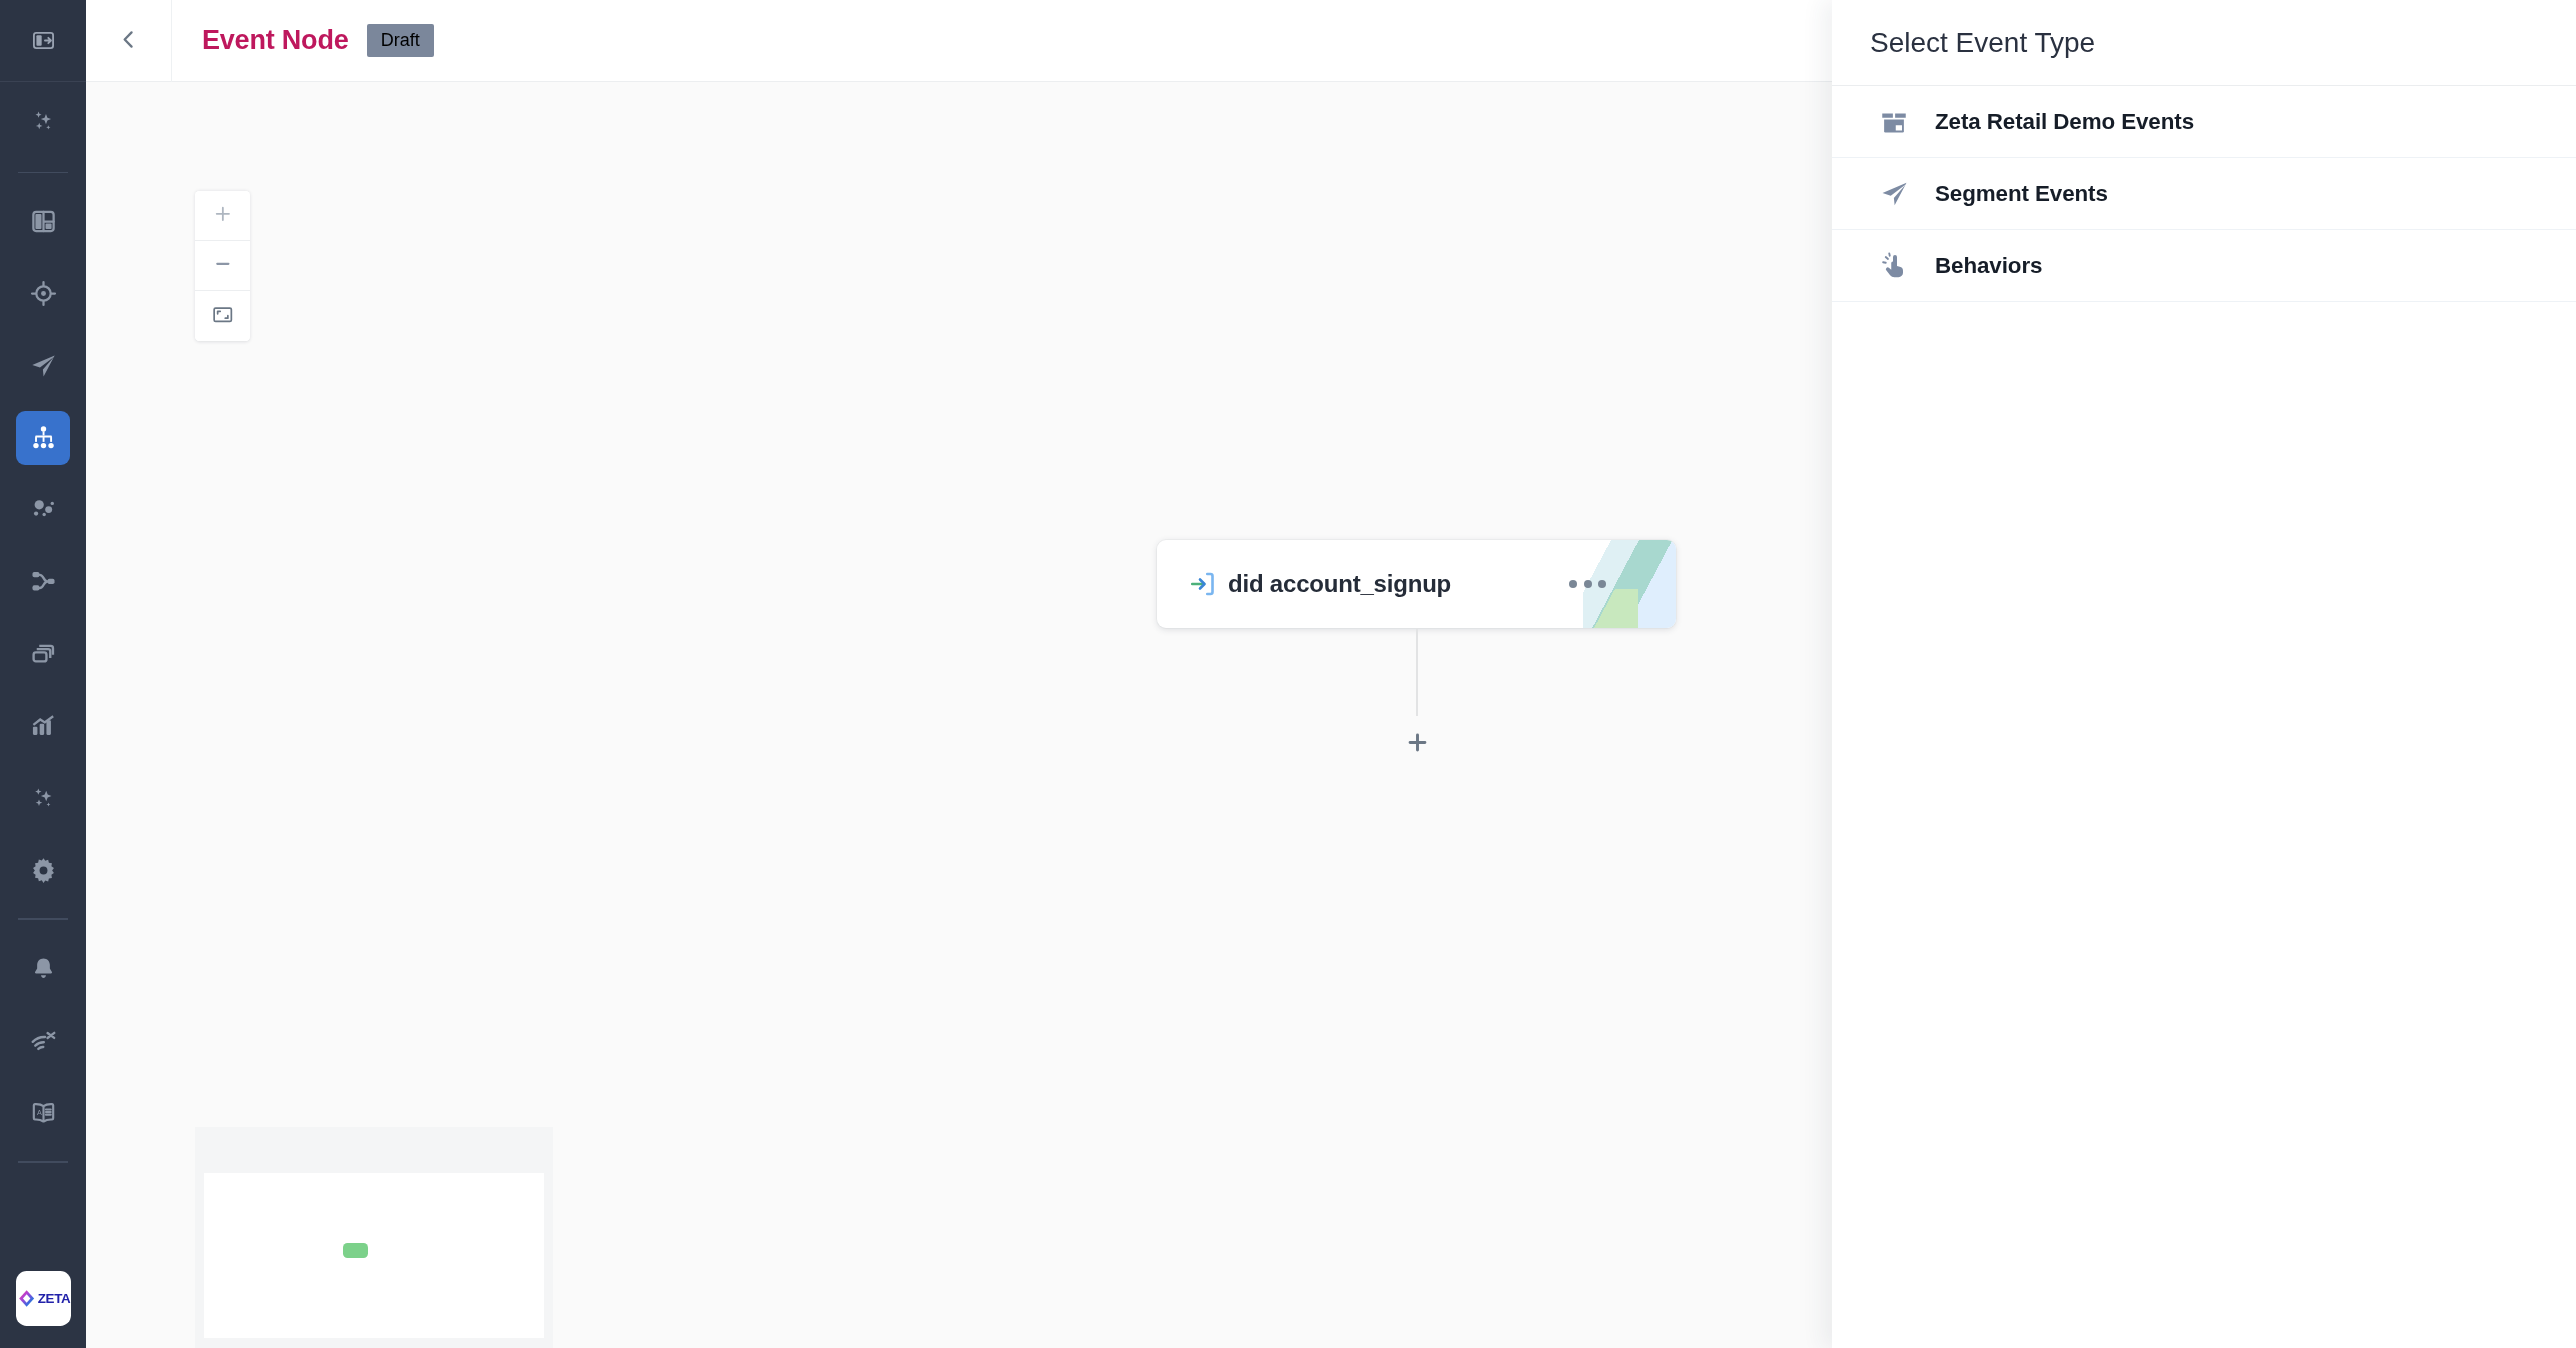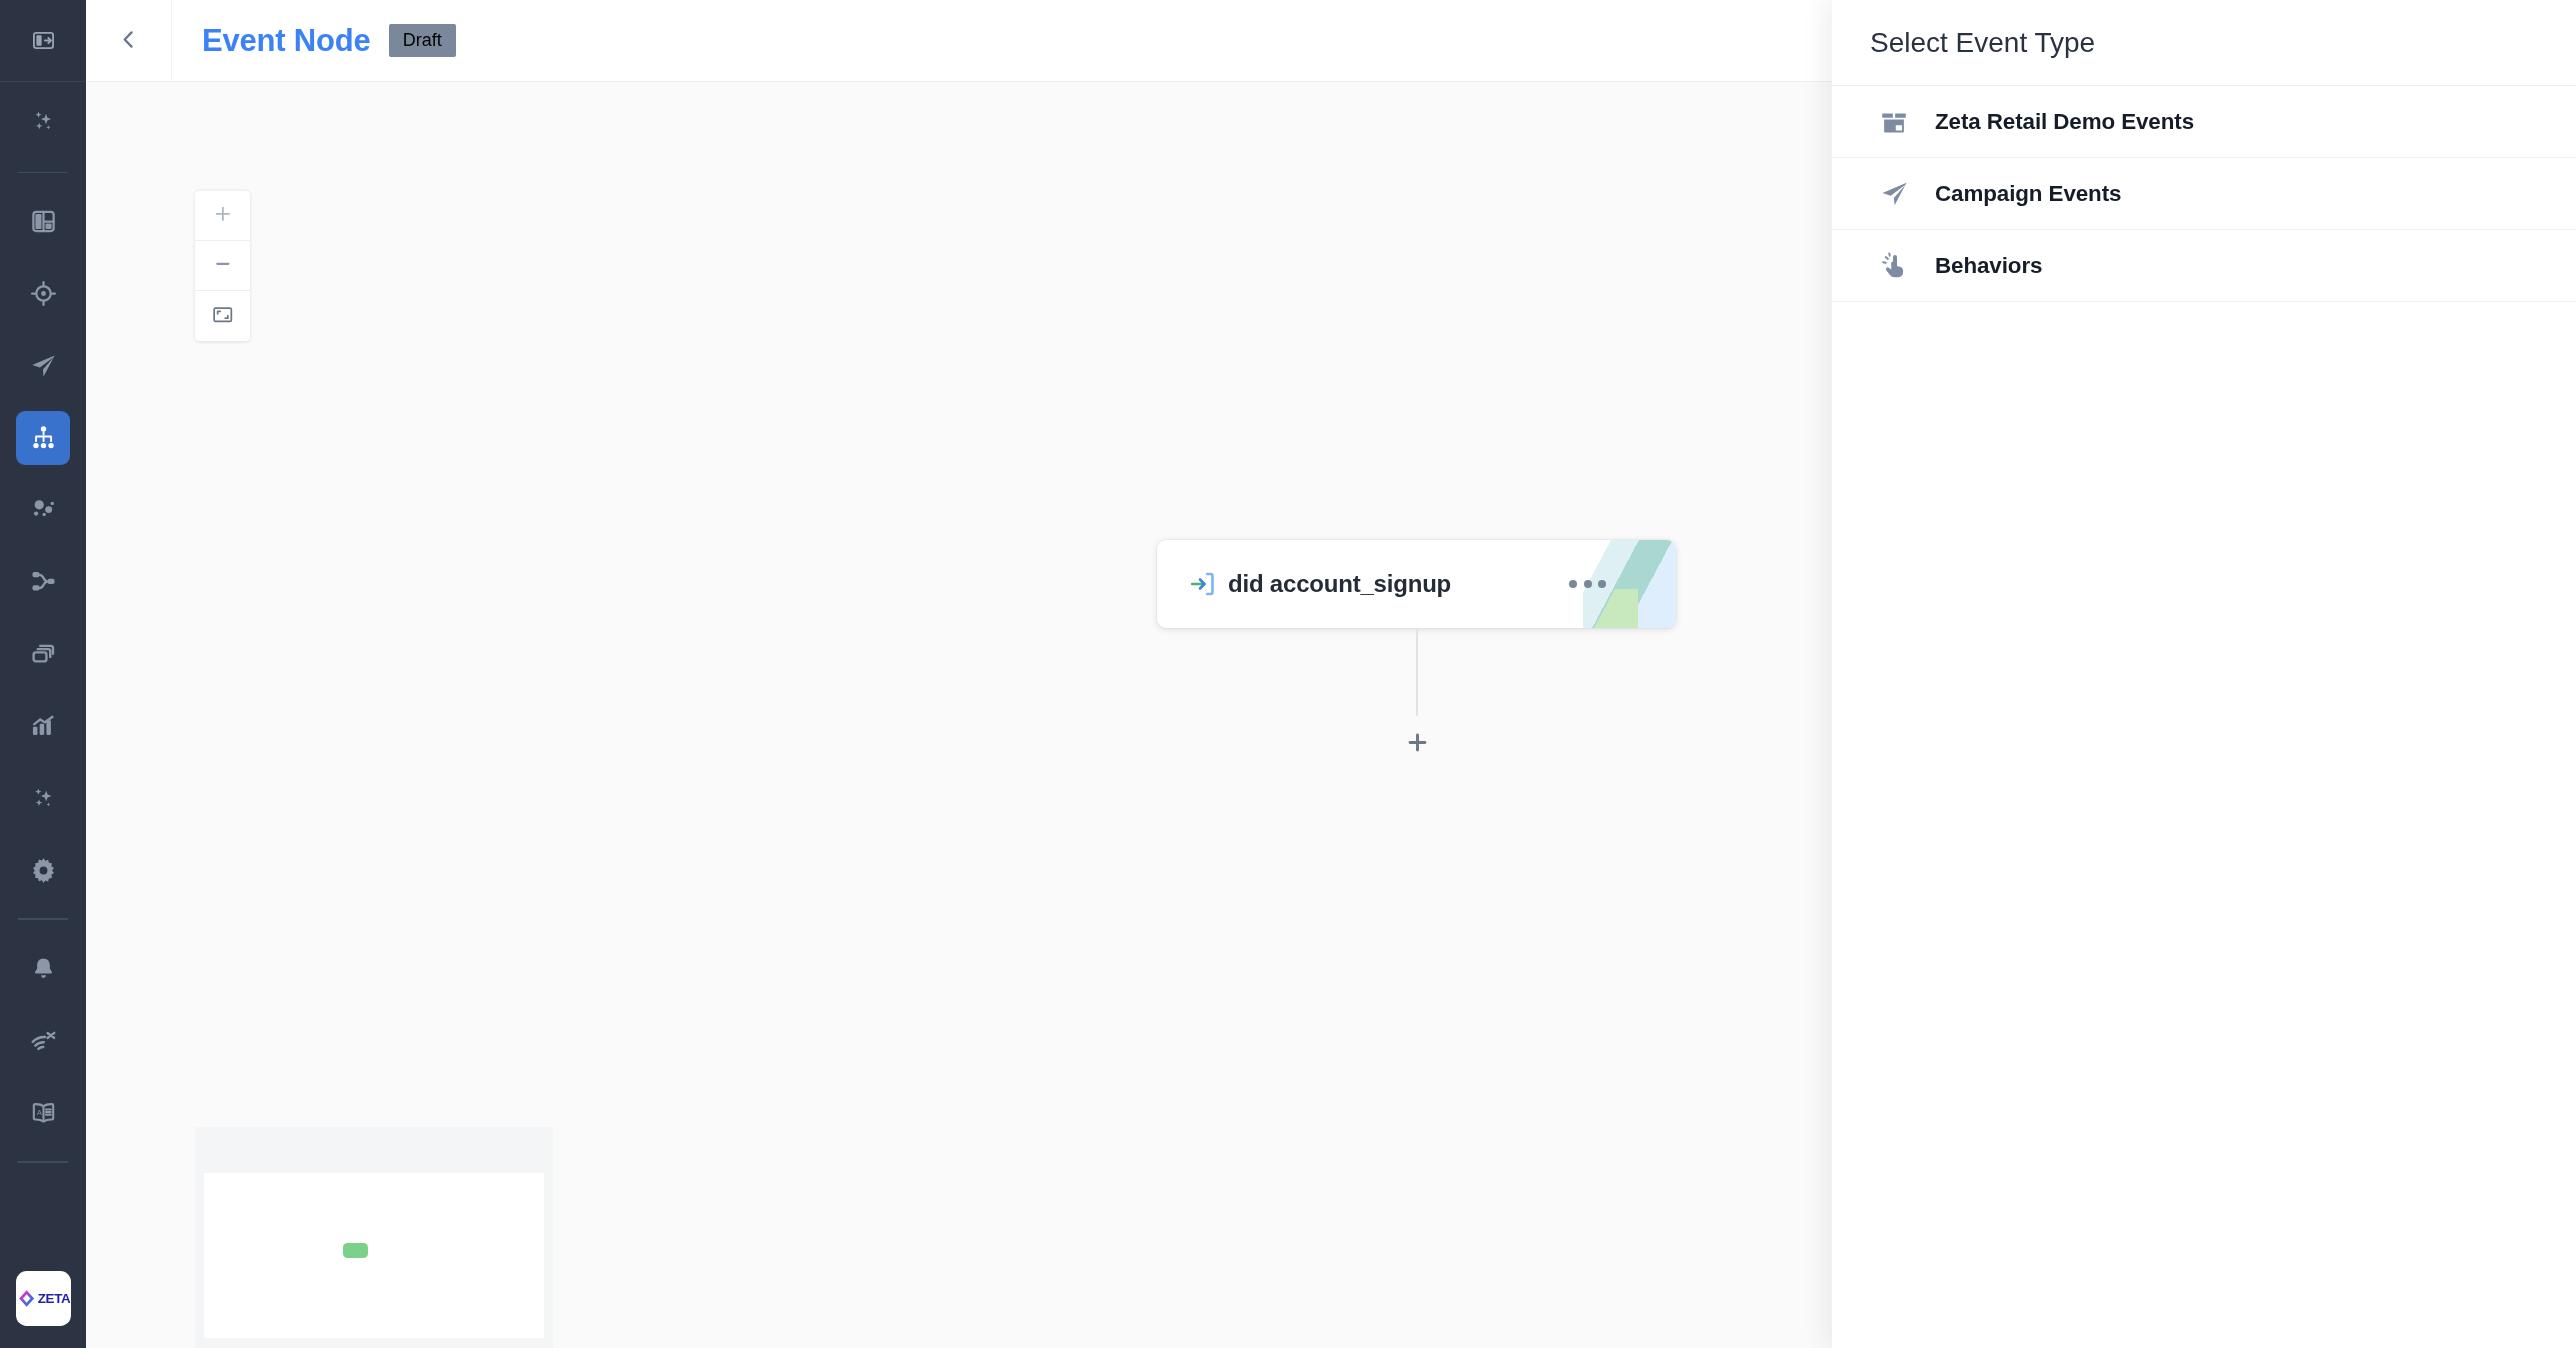--- a/index.html
+++ b/index.html
@@ -115,23 +115,23 @@
     border-right: 1.8px solid #eef1f3;
     cursor: pointer;
   }
   .title-wrap {
     display: flex;
     align-items: center;
     gap: 18px;
     padding-left: 30px;
   }
   .page-title {
-    font-size: 31px;
+    font-size: 27px;
     font-weight: 700;
-    color: #3b82f6;
+    color: #be185d;
     letter-spacing: -0.2px;
   }
   .badge {
     background: #7b879b;
     color: #000000;
     font-size: 18px;
     font-weight: 400;
     padding: 6.3px 14.3px 8px 14.3px;
     border-radius: 2px;
     line-height: 1;
@@ -621,21 +621,21 @@
         </span>
         <span class="panel-item-label">Zeta Retail Demo Events</span>
       </div>
 
       <div class="panel-item">
         <span class="panel-item-icon">
           <svg width="30" height="30" viewBox="0 0 24 24" fill="#7d8ba3">
             <path d="M22 3L2.8 11.1l6.6 2.2L21.3 4.3 11.9 15.1l.6 5.9z"></path>
           </svg>
         </span>
-        <span class="panel-item-label">Campaign Events</span>
+        <span class="panel-item-label">Segment Events</span>
       </div>
 
 
       <div class="panel-item">
         <span class="panel-item-icon">
           <svg width="30" height="30" viewBox="0 0 24 24" fill="#7d8ba3">
             <path d="M11.2 9.6V4.8a1.6 1.6 0 013.2 0v7.2l2.2.5a3.3 3.3 0 012.6 3.2v1.6a3.6 3.6 0 01-3.6 3.6h-3.3a4.4 4.4 0 01-3.4-1.6l-3.1-3.8a1.5 1.5 0 012.1-2.1l1.9 1.5V9.6a1.2 1.2 0 012.4 0z"></path>
             <g stroke="#7d8ba3" stroke-width="1.5" stroke-linecap="round">
               <path d="M7.2 6.4L5.4 4.8"></path>
               <path d="M8.6 3.8L8.2 1.9"></path>

